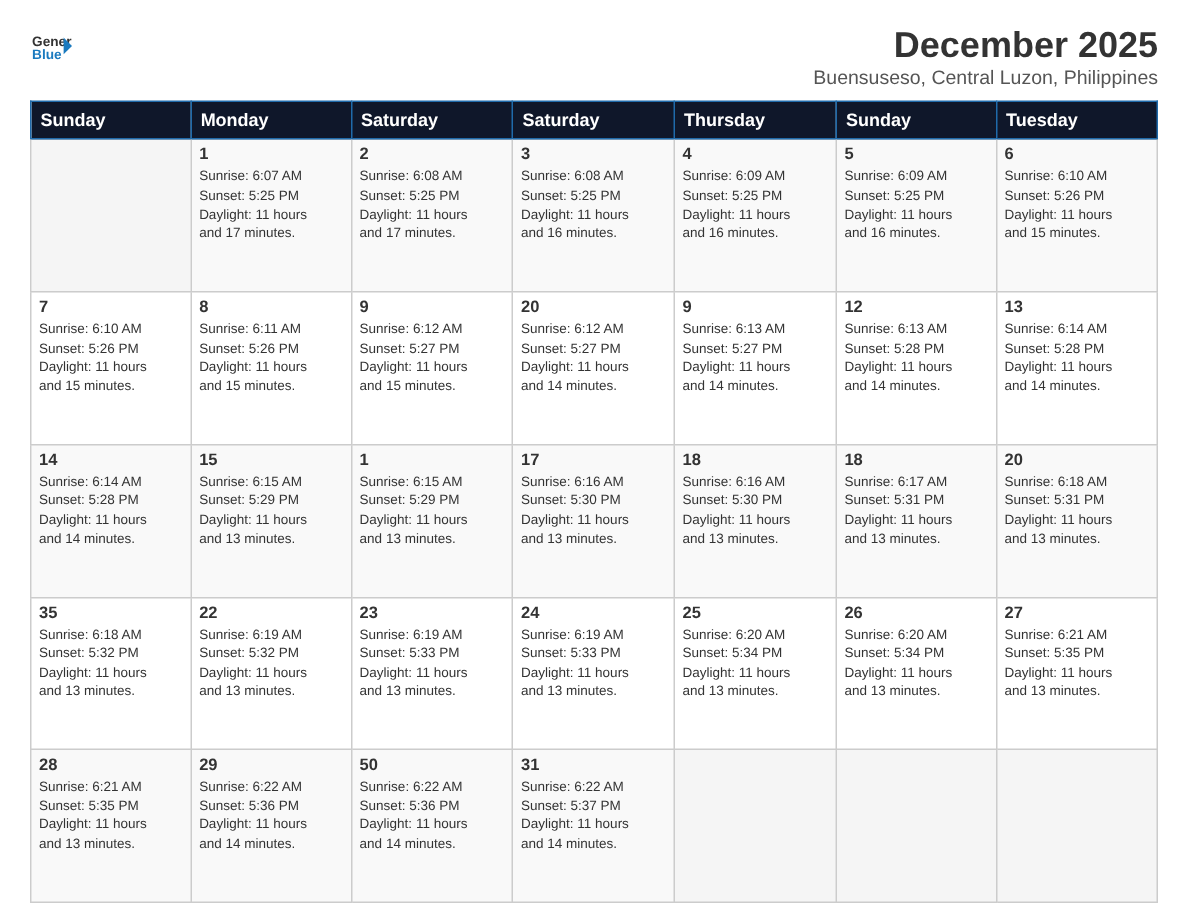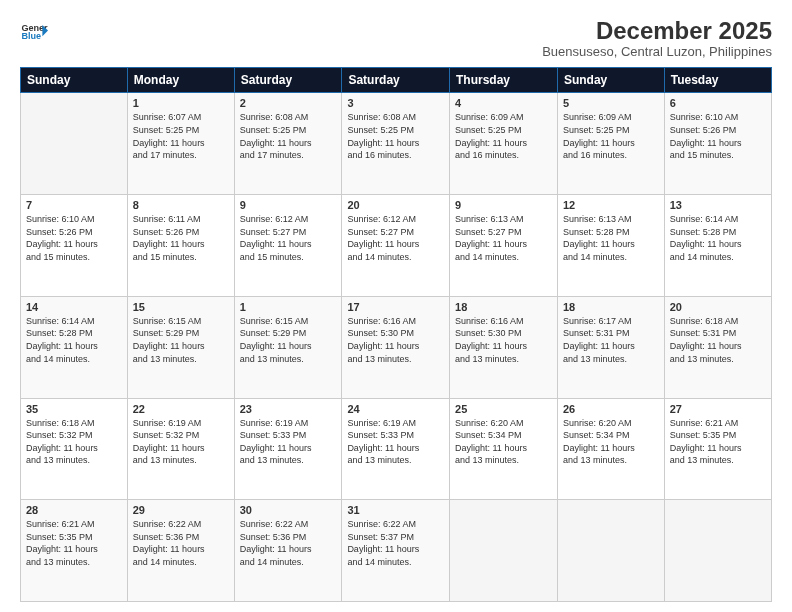--- a/index.html
+++ b/index.html
@@ -242,21 +242,21 @@
         <tr>
           <td>
             <span class="day-num">28</span>
             <div class="day-info">Sunrise: 6:21 AM<br>Sunset: 5:35 PM<br>Daylight: 11 hours<br>and 13 minutes.</div>
           </td>
           <td>
             <span class="day-num">29</span>
             <div class="day-info">Sunrise: 6:22 AM<br>Sunset: 5:36 PM<br>Daylight: 11 hours<br>and 14 minutes.</div>
           </td>
           <td>
-            <span class="day-num">30</span>
+            <span class="day-num">50</span>
             <div class="day-info">Sunrise: 6:22 AM<br>Sunset: 5:36 PM<br>Daylight: 11 hours<br>and 14 minutes.</div>
           </td>
           <td>
             <span class="day-num">31</span>
             <div class="day-info">Sunrise: 6:22 AM<br>Sunset: 5:37 PM<br>Daylight: 11 hours<br>and 14 minutes.</div>
           </td>
           <td class="empty-cell"></td>
           <td class="empty-cell"></td>
           <td class="empty-cell"></td>
         </tr>

